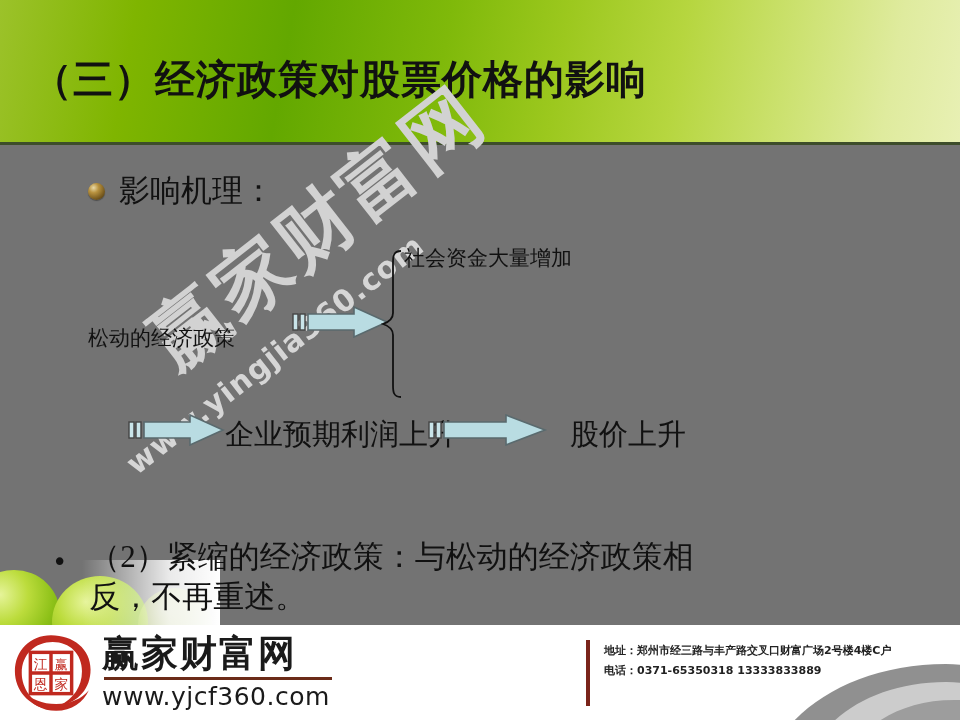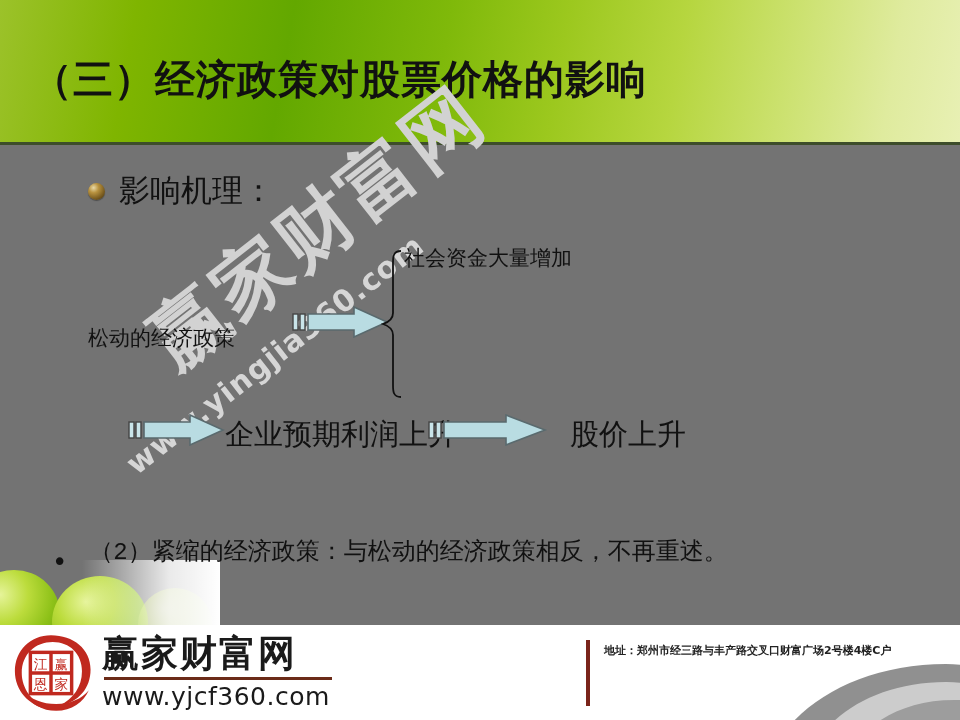--- a/index.html
+++ b/index.html
@@ -103,22 +103,22 @@
 
   
   .row2-text1 { position:absolute; left:225px; top:270px; font-size:29px; white-space:nowrap; }
   .row2-text2 { position:absolute; left:570px; top:270px; font-size:29px; white-space:nowrap; }
 
   
   .bottom-bullet { position:absolute; left:52px; top:392px; width:700px; display:flex; }
   .dot { font-size:26px; line-height:1; color:#111; padding-top:12px; flex:none; }
   .bottom-text {
     margin-left:22px;
-    font-family:Liberation Mono, monospace;
-    font-size:24px; color:#111; line-height:1.3;
+    font-family:Liberation Serif, serif;
+    font-size:31px; color:#111; line-height:1.3;
   }
 
   
   .footer {
     position:absolute; left:0; top:625px; width:960px; height:95px;
     background:#ffffff; overflow:hidden;
   }
   .swoosh { position:absolute; right:-40px; top:-5px; width:260px; height:120px; opacity:.85; }
 
   .logo-wrap { position:absolute; left:8px; top:5px; display:flex; align-items:center; }
@@ -235,17 +235,20 @@
         <div class="brand-url">www.yjcf360.com</div>
       </div>
     </div>
 
     <div class="divider-bar"></div>
 
     <div class="contact">
       <div class="contact-line">
         <span class="contact-label">地址：</span><span>郑州市经三路与丰产路交叉口财富广场2号楼4楼C户</span>
       </div>
+      <div class="contact-line">
+        <span class="contact-label">电话：</span><span>0371-65350318  13333833889</span>
+      </div>
     </div>
 
   </div>
 
 </div>
 
 </body></html>

